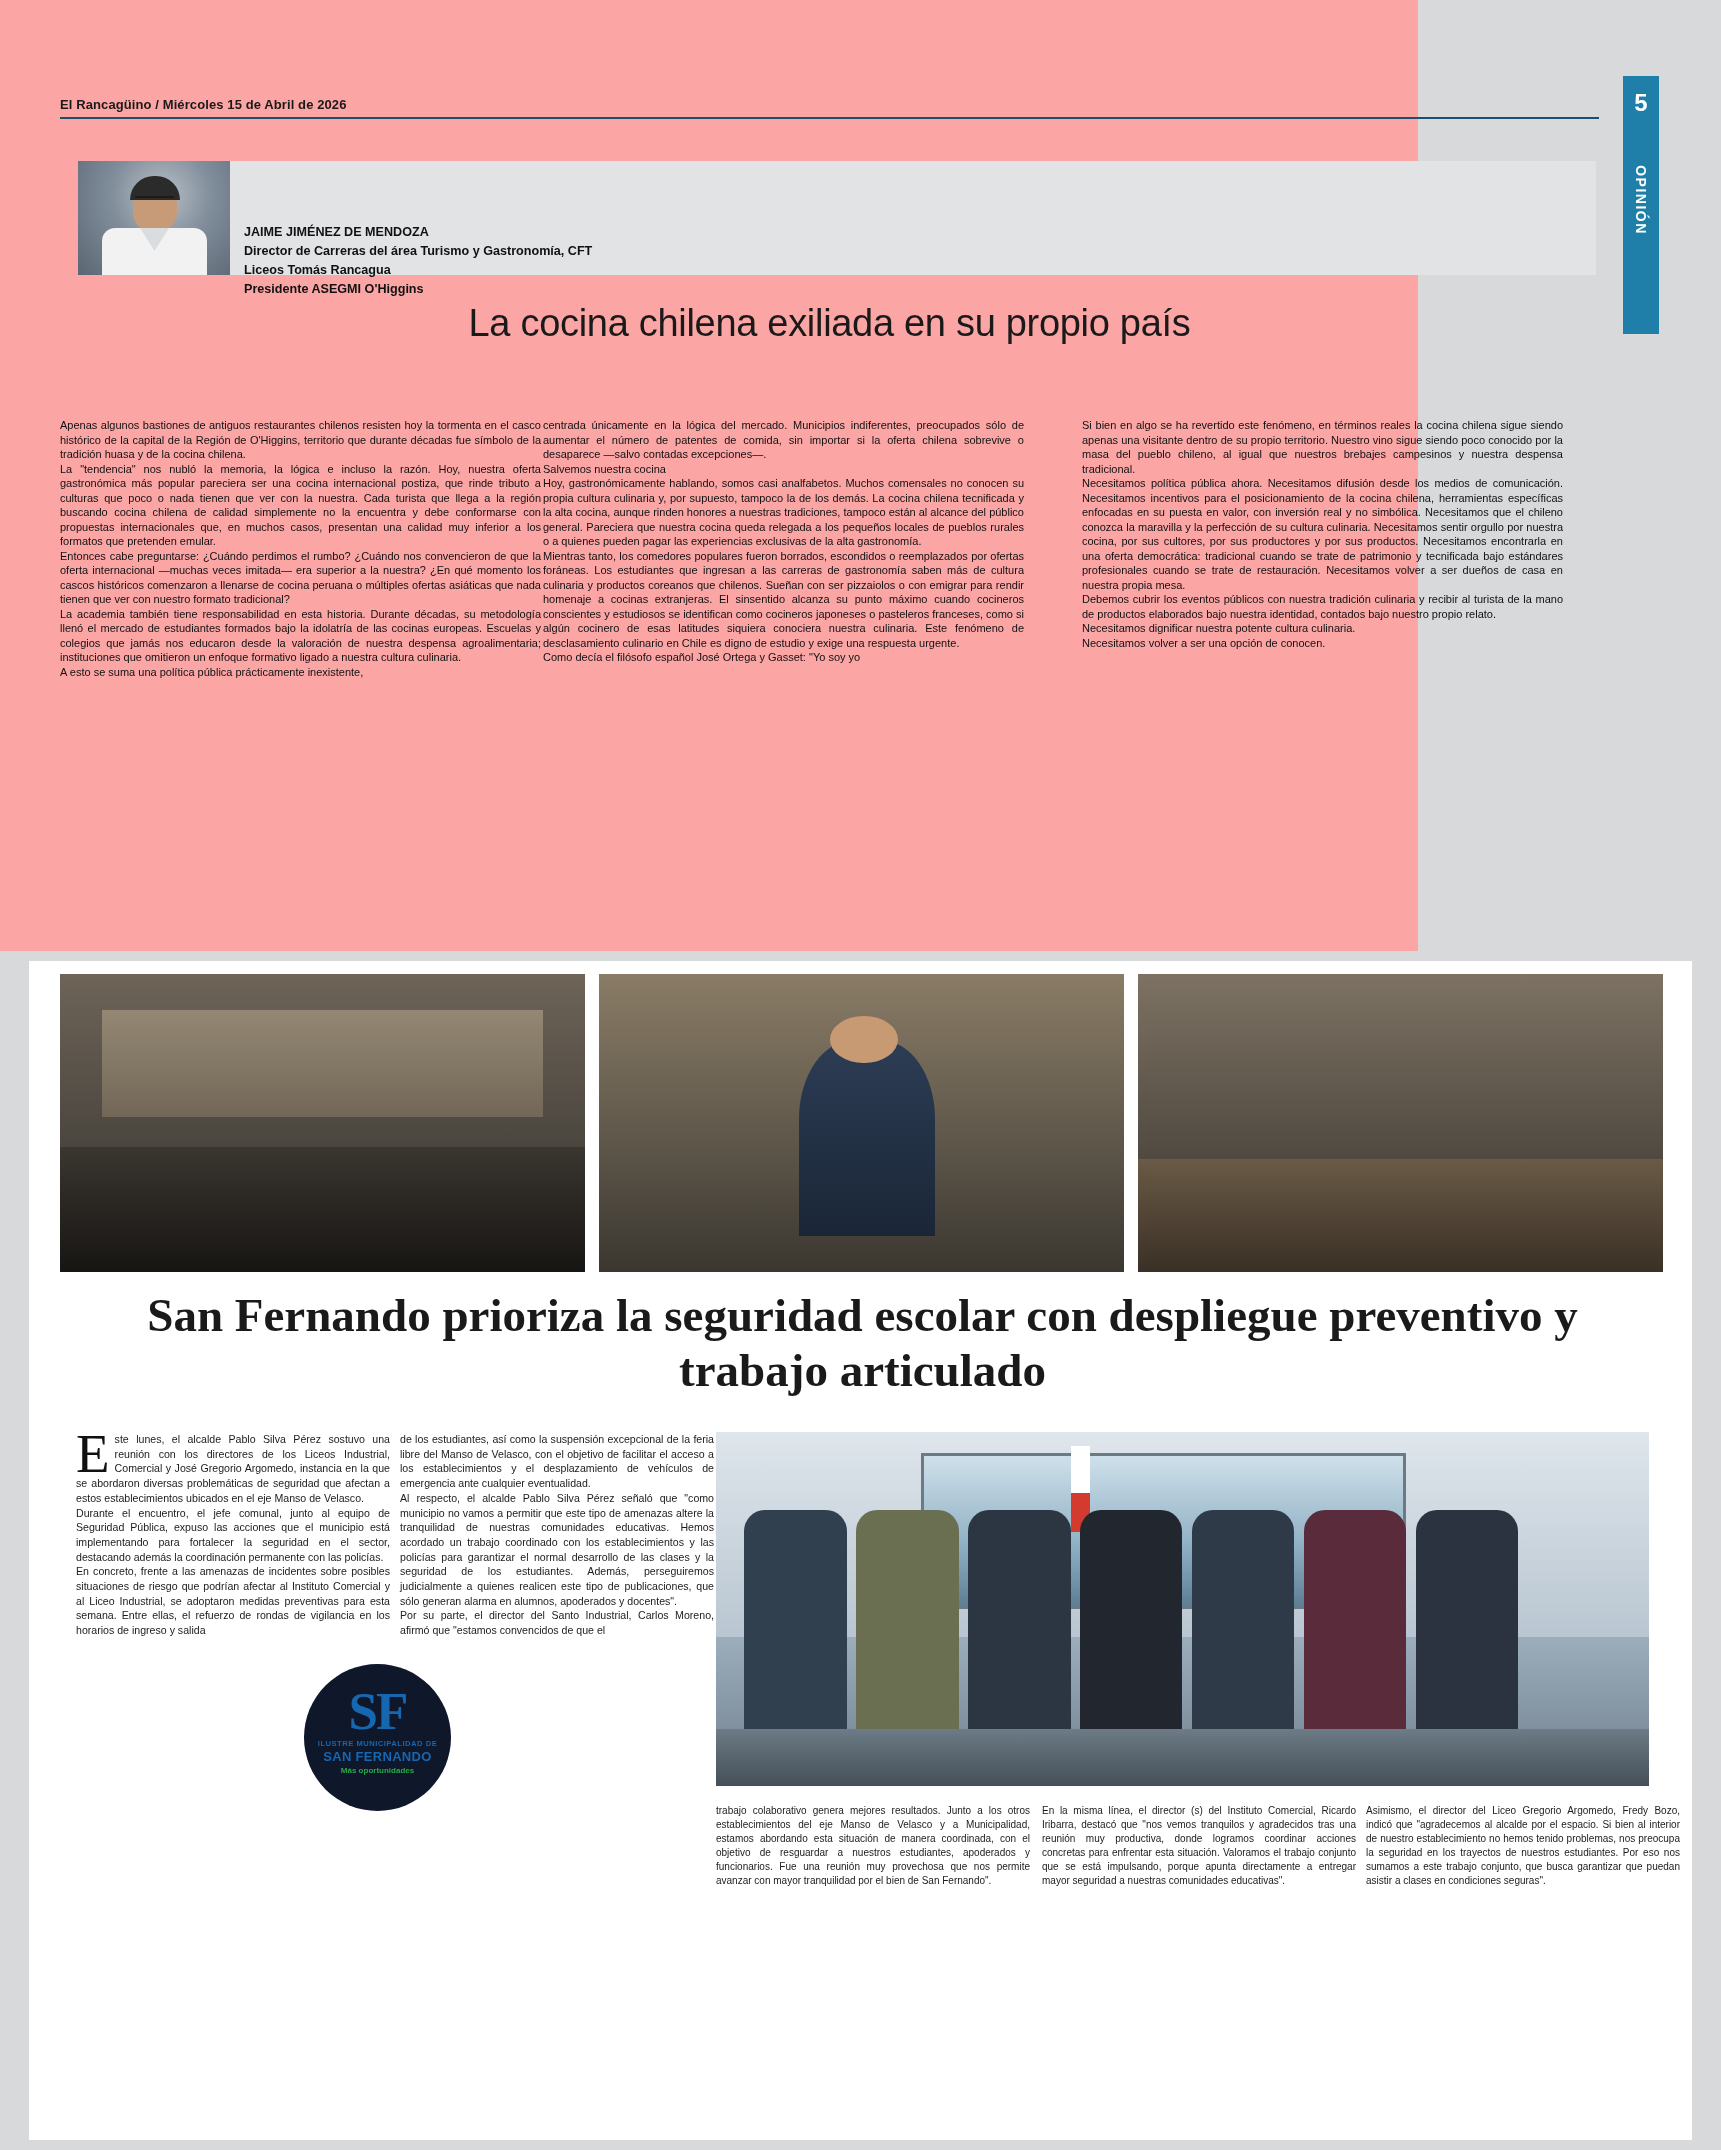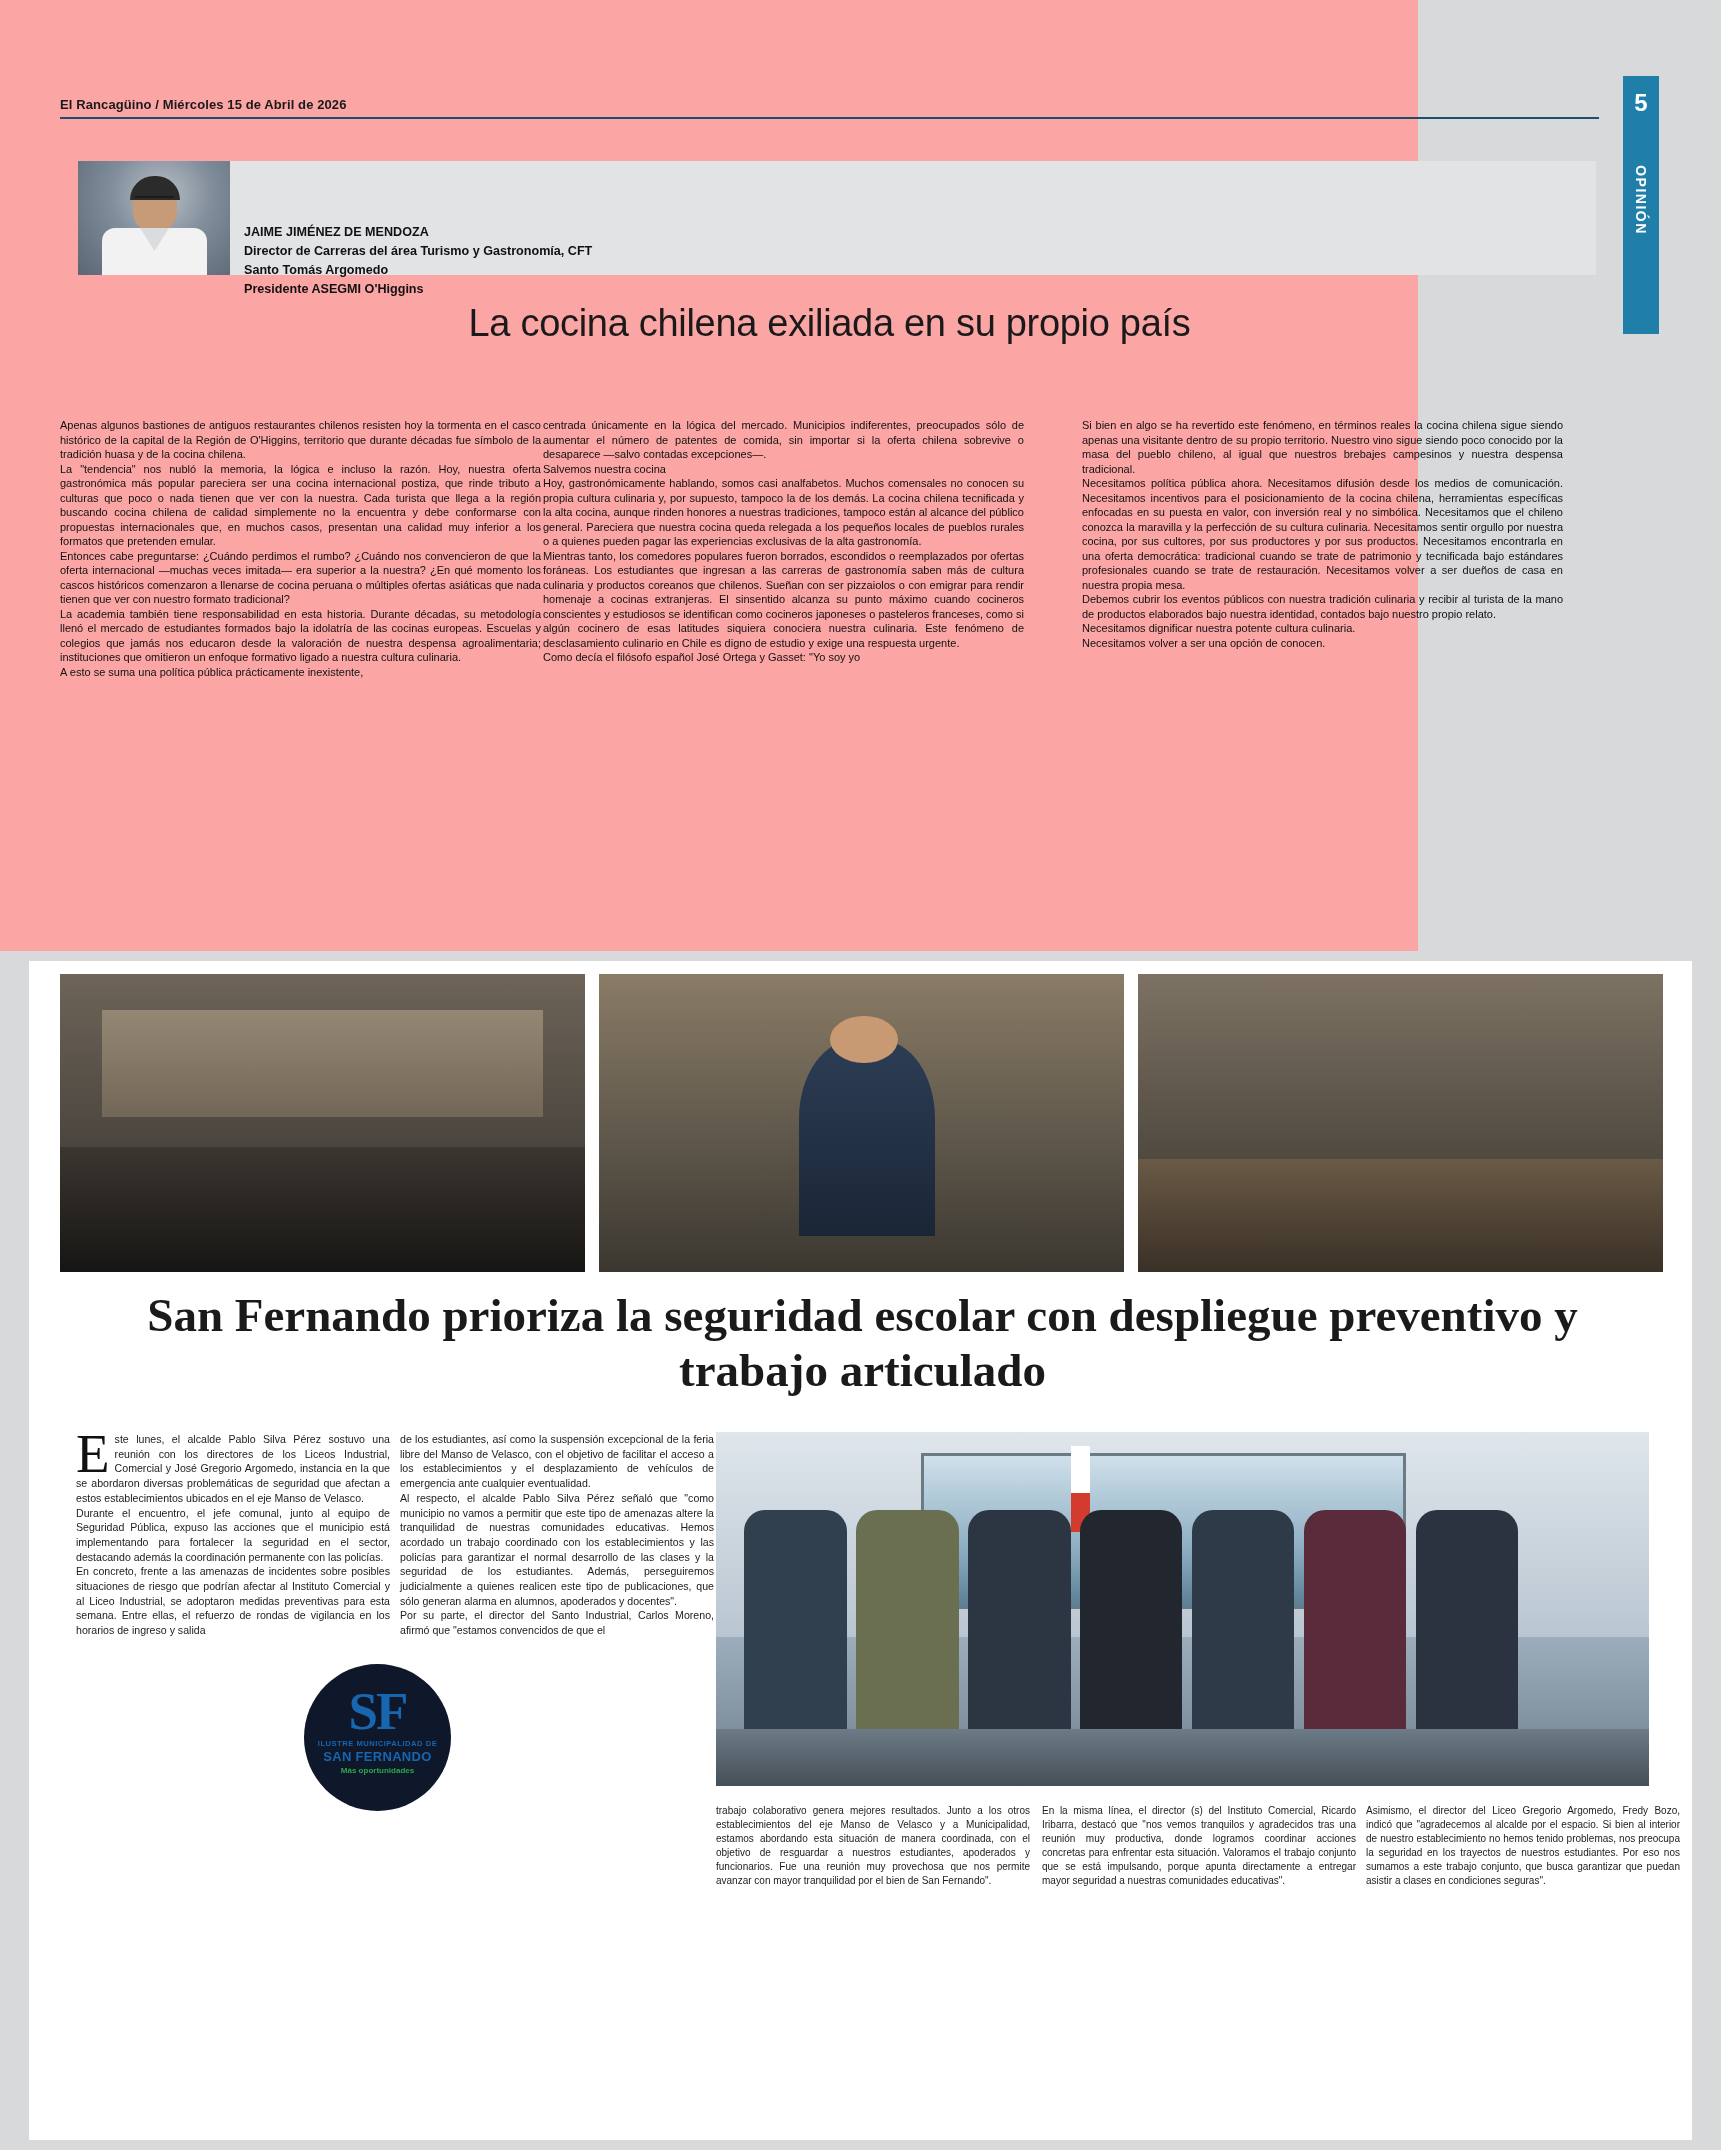--- a/index.html
+++ b/index.html
@@ -335,21 +335,21 @@
       <div class="bg"></div>
       <div class="head"></div>
       <div class="hair"></div>
       <div class="glasses"></div>
       <div class="body"></div>
       <div class="collar"></div>
     </div>
     <div class="author-text">
       <div>JAIME JIMÉNEZ DE MENDOZA</div>
       <div>Director de Carreras del área Turismo y Gastronomía, CFT</div>
-      <div>Santo Tomás Argomedo</div>
+      <div>Liceos Tomás Rancagua</div>
       <div>Presidente ASEGMI O'Higgins</div>
     </div>
 
     <div class="headline-op">La cocina chilena exiliada en su propio país</div>
 
     <div class="col" id="col1">
         <p>Apenas algunos bastiones de antiguos restaurantes chilenos resisten hoy la tormenta en el casco histórico de la capital de la Región de O'Higgins, territorio que durante décadas fue símbolo de la tradición huasa y de la cocina chilena.</p>
         <p>La "tendencia" nos nubló la memoria, la lógica e incluso la razón. Hoy, nuestra oferta gastronómica más popular pareciera ser una cocina internacional postiza, que rinde tributo a culturas que poco o nada tienen que ver con la nuestra. Cada turista que llega a la región buscando cocina chilena de calidad simplemente no la encuentra y debe conformarse con propuestas internacionales que, en muchos casos, presentan una calidad muy inferior a los formatos que pretenden emular.</p>
         <p>Entonces cabe preguntarse: ¿Cuándo perdimos el rumbo? ¿Cuándo nos convencieron de que la oferta internacional —muchas veces imitada— era superior a la nuestra? ¿En qué momento los cascos históricos comenzaron a llenarse de cocina peruana o múltiples ofertas asiáticas que nada tienen que ver con nuestro formato tradicional?</p>
         <p>La academia también tiene responsabilidad en esta historia. Durante décadas, su metodología llenó el mercado de estudiantes formados bajo la idolatría de las cocinas europeas. Escuelas y colegios que jamás nos educaron desde la valoración de nuestra despensa agroalimentaria; instituciones que omitieron un enfoque formativo ligado a nuestra cultura culinaria.</p>

